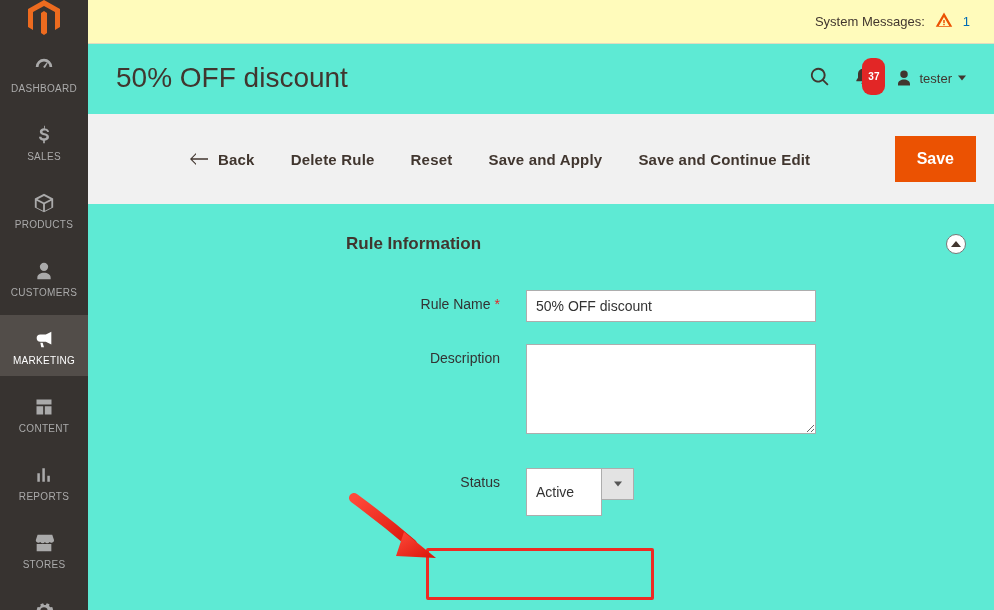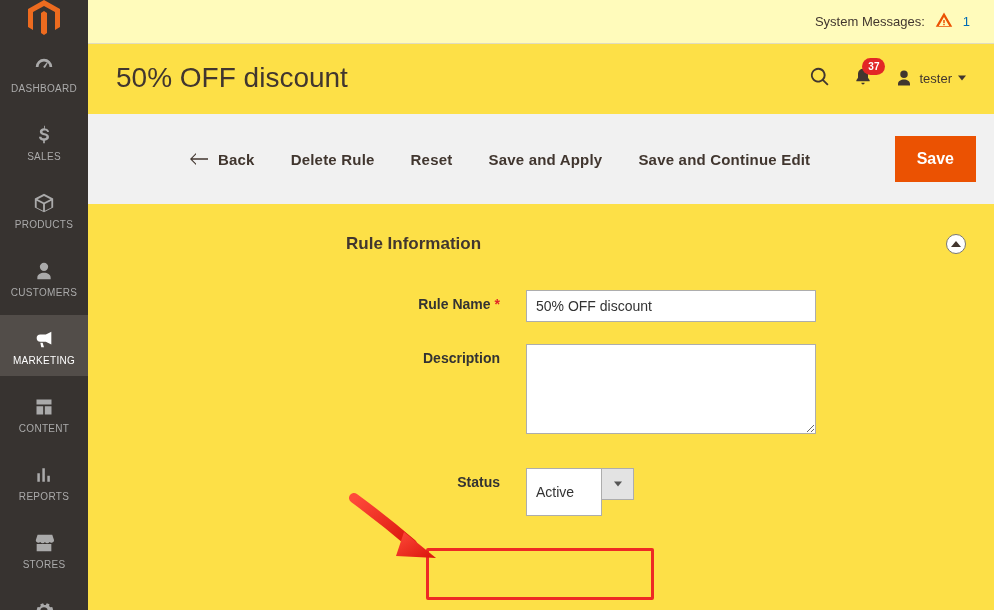--- a/index.html
+++ b/index.html
@@ -5,45 +5,45 @@
 * { box-sizing: border-box; margin: 0; padding: 0; }
 body { font-family: 'Helvetica Neue', Arial, sans-serif; font-size: 14px; color: #333; width: 994px; height: 610px; overflow: hidden; background: #fff; position: relative; }
 
 .sidebar { position: absolute; left: 0; top: 0; width: 88px; height: 610px; background: #373330; display: flex; flex-direction: column; gap: 7px; }
 .logo-cell { height: 60px; display: flex; align-items: center; justify-content: center; background: #373330; }
 .nav-item { display: flex; flex-direction: column; align-items: center; justify-content: center; padding: 12px 4px 10px; color: #aaa; font-size: 10px; letter-spacing: 0.3px; cursor: pointer; text-align: center; }
 .nav-item.active { background: #524d49; color: #fff; }
 .nav-item .nav-icon { margin-bottom: 4px; display: flex; align-items: center; justify-content: center; height: 24px; }
 .nav-item .nav-label { font-size: 10px; }
 
-.main { position: absolute; left: 88px; top: 0; right: 0; height: 610px; background: #fde047; }
+.main { position: absolute; left: 88px; top: 0; right: 0; height: 610px; background: #5eead4; }
 
 .sysmsg { background: #fffbbb; border-bottom: 1px solid #e0dcc0; height: 44px; display: flex; align-items: center; justify-content: flex-end; padding: 0 24px; font-size: 13px; color: #41362f; }
 .sysmsg .warn-icon { margin: 0 6px 0 10px; }
 .sysmsg .count { color: #006bb4; margin-left: 4px; }
 
 .pagehead { display: flex; align-items: center; justify-content: space-between; padding: 18px 28px 20px 28px; }
 .pagehead h1 { font-size: 28px; font-weight: 400; color: #41362f; }
 .pagehead .tools { display: flex; align-items: center; gap: 22px; }
 .bell-wrap { position: relative; }
-.bell-badge { position: absolute; top: -8px; right: -12px; background: #e22626; color: #fff; font-size: 10px; font-weight: 700; border-radius: 9px; padding: 3px 6px; }
+.bell-badge { position: absolute; top: -8px; right: -12px; background: #e22626; color: #fff; font-size: 10px; font-weight: 700; border-radius: 9px; padding: 13px 6px; }
 .user-wrap { display: flex; align-items: center; gap: 6px; color: #41362f; font-size: 13px; cursor: pointer; }
 
 .actionbar { background: #f1f1f1; padding: 22px 18px; display: flex; align-items: center; gap: 36px; justify-content: flex-start; }
 .actionbar .spacer { flex: 0 0 48px; }
 .actionbar .plain-btn { background: none; border: none; font-size: 15px; font-weight: 600; color: #41362f; cursor: pointer; letter-spacing: 0.2px; }
 .actionbar .back { display: flex; align-items: center; gap: 10px; }
 .actionbar .save-primary { background: #eb5202; color: #fff; border: none; padding: 14px 22px; font-size: 16px; font-weight: 600; cursor: pointer; margin-left: auto; }
 
 .form-area { padding: 30px 28px 0 28px; position: relative; }
 .section-title { font-size: 17px; font-weight: 600; color: #41362f; margin-left: 230px; margin-bottom: 36px; }
 .collapse-btn { position: absolute; right: 28px; top: 30px; width: 20px; height: 20px; border: 1px solid #777; border-radius: 50%; display: flex; align-items: center; justify-content: center; cursor: pointer; background: #fff; }
 
 .form-row { display: flex; align-items: flex-start; margin-bottom: 22px; }
-.form-row .lbl { width: 410px; text-align: right; padding-right: 26px; padding-top: 6px; font-size: 14px; color: #333; font-weight: bold; }
+.form-row .lbl { width: 410px; text-align: right; padding-right: 26px; padding-top: 6px; font-size: 14px; color: #333; }
 .form-row .req { color: #e22626; margin-left: 4px; }
 .form-row input[type=text] { width: 290px; height: 32px; border: 1px solid #adadad; padding: 0 9px; font-size: 14px; color: #333; }
 .form-row textarea { width: 290px; height: 90px; border: 1px solid #adadad; padding: 6px 9px; font-size: 14px; resize: both; }
 .select-wrap { display: flex; }
 .select-wrap .select-val { width: 76px; height: 48px; border: 1px solid #adadad; padding: 0 9px; display: flex; align-items: center; font-size: 14px; background: #fff; }
 .select-wrap .select-btn { width: 32px; height: 32px; border: 1px solid #adadad; border-left: none; background: #e3e3e3; display: flex; align-items: center; justify-content: center; cursor: pointer; }
 
 .highlight-box { position: absolute; border: 3px solid #ee2a24; left: 426px; top: 548px; width: 228px; height: 52px; pointer-events: none; border-radius: 2px; }
 
 .arrow-annot { position: absolute; left: 344px; top: 490px; pointer-events: none; }

